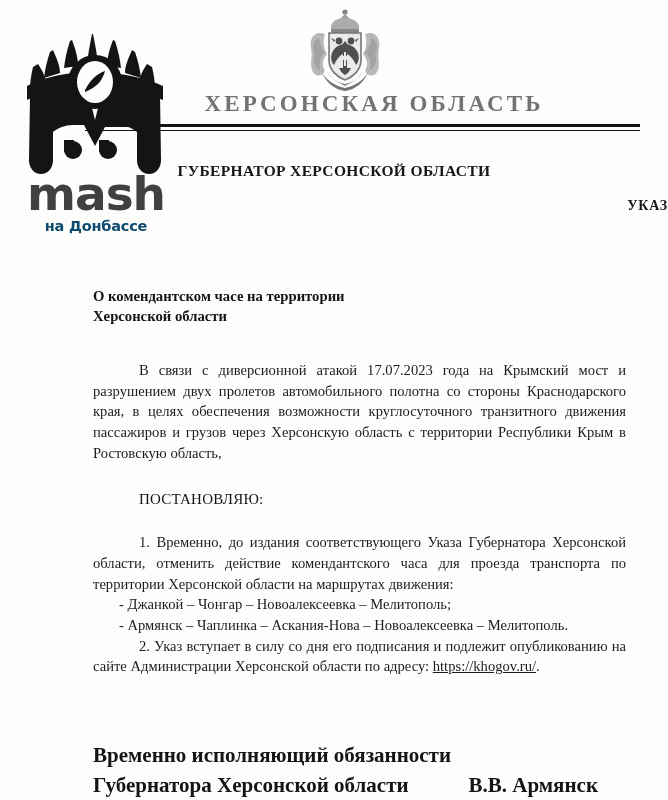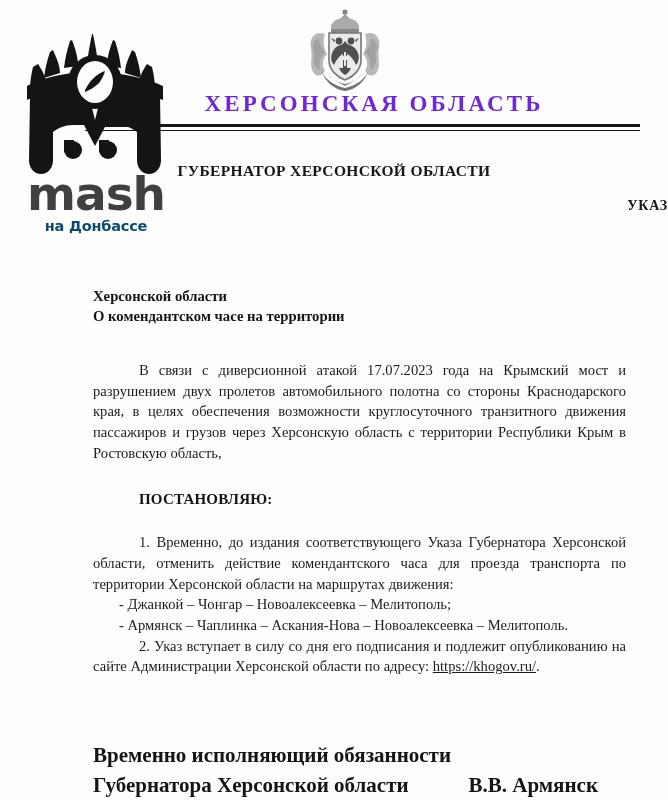--- a/index.html
+++ b/index.html
@@ -74,21 +74,21 @@
   .region-title {
     position: absolute;
     left: 0;
     right: 0;
     top: 91px;
     text-align: center;
     padding-left: 80px;
     font-size: 23px;
     font-weight: 700;
     letter-spacing: 3.1px;
-    color: #6d28d9;
+    color: #737373;
     font-family: "Liberation Serif", "DejaVu Serif", serif;
     z-index: 2;
   }
 
   .rule-wrap {
     position: absolute;
     left: 85px;
     top: 124px;
     width: 555px;
     z-index: 1;
@@ -159,21 +159,21 @@
   }
   .p-indent {
     text-indent: 46px;
   }
   .p-dash {
     text-indent: 26px;
   }
   .resolve {
     margin: 0;
     padding-left: 46px;
-    font-weight: 700;
+    font-weight: 400;
     font-size: 15px;
     letter-spacing: 0.2px;
     color: #141414;
   }
   .spacer-lg { height: 26px; }
   .spacer-md { height: 22px; }
   .link {
     text-decoration: underline;
     color: #1c1c1c;
   }
@@ -276,22 +276,22 @@
 
   <div class="rule-wrap">
     <div class="rule-thick"></div>
     <div class="rule-thin"></div>
   </div>
 
   <div class="gov-title">ГУБЕРНАТОР ХЕРСОНСКОЙ ОБЛАСТИ</div>
   <div class="ukaz-title">УКАЗ</div>
 
   <div class="subject">
+    <div>О комендантском часе на территории</div>
     <div>Херсонской области</div>
-    <div>О комендантском часе на территории</div>
   </div>
 
   <div class="body-block">
     <p class="p-indent">В связи с диверсионной атакой 17.07.2023 года на Крымский мост и разрушением двух пролетов автомобильного полотна со стороны Краснодарского края, в целях обеспечения возможности круглосуточного транзитного движения пассажиров и грузов через Херсонскую область с территории Республики Крым в Ростовскую область,</p>
     <div class="spacer-lg"></div>
     <p class="resolve">ПОСТАНОВЛЯЮ:</p>
     <div class="spacer-md"></div>
     <p class="p-indent">1. Временно, до издания соответствующего Указа Губернатора Херсонской области, отменить действие комендантского часа для проезда транспорта по территории Херсонской области на маршрутах движения:</p>
     <p class="p-dash">- Джанкой – Чонгар – Новоалексеевка – Мелитополь;</p>
     <p class="p-dash">- Армянск – Чаплинка – Аскания-Нова – Новоалексеевка – Мелитополь.</p>

